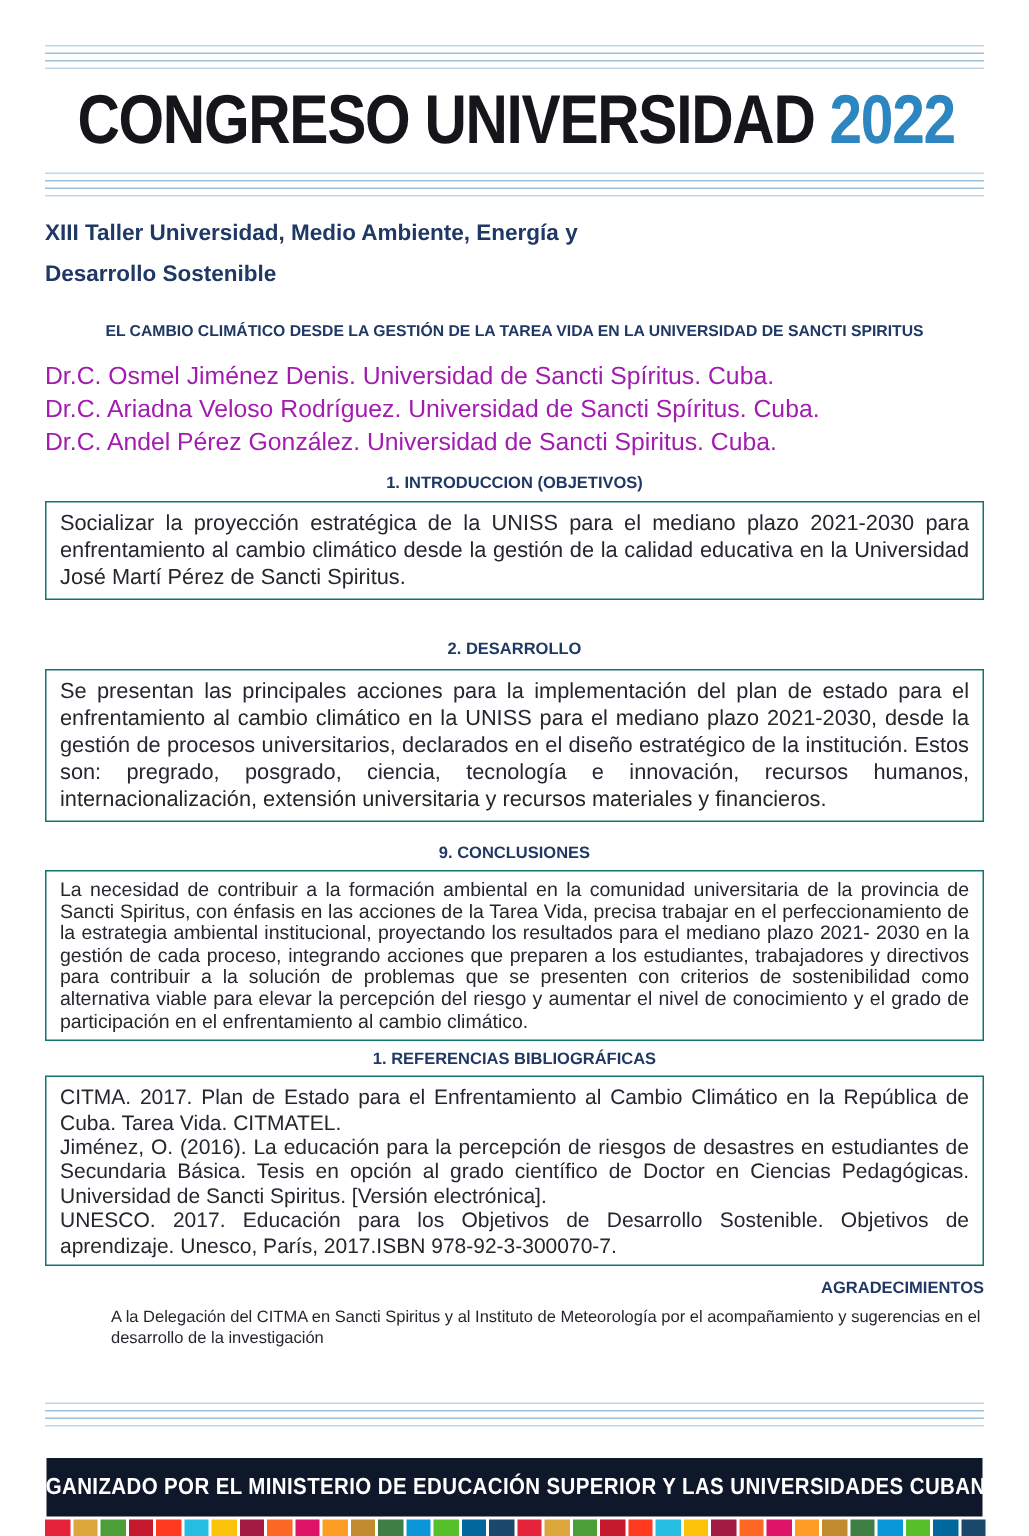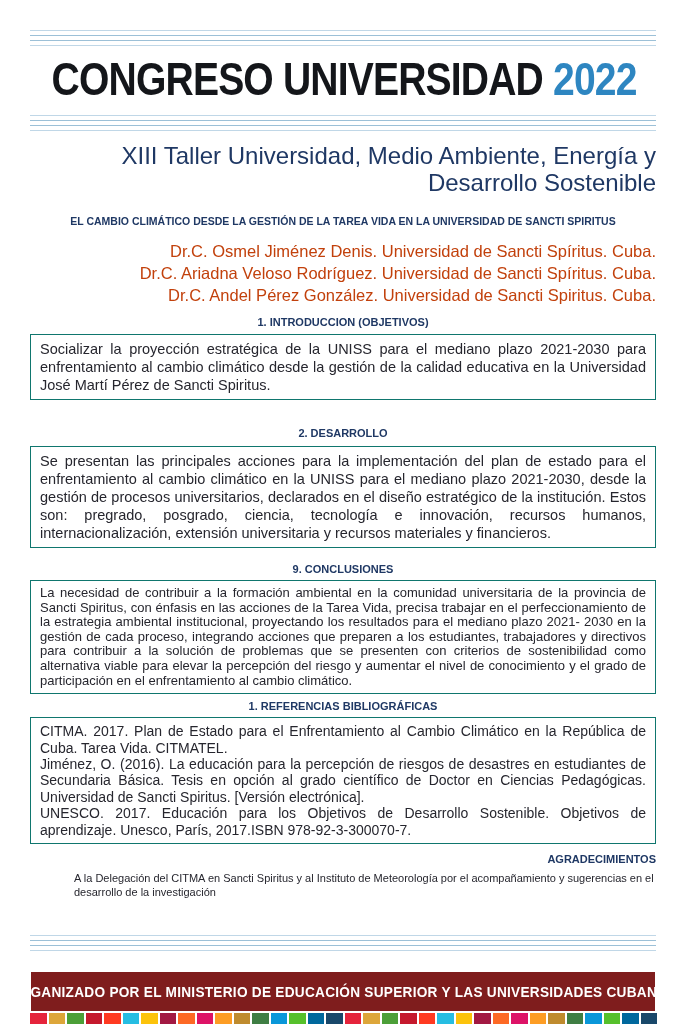--- a/index.html
+++ b/index.html
@@ -36,41 +36,42 @@
     line-height:48px;
     letter-spacing:-1px;
   }
   .title-inner{display:inline-block;transform:scaleX(.85);transform-origin:center;}
   .title-main{color:#14161a;}
   .title-year{color:#2e86c1;}
 
   
   .subtitle{
     margin-top:11px;
-    text-align:right;
-    color:#1f3864;
-    font-size:24px;
+    text-align:left;
+    color:#1f3864;
+    font-size:15px;
     line-height:27px;
+    font-weight:bold;
   }
 
   
   .paper-title{
     margin-top:19px;
     text-align:center;
     color:#1f3864;
     font-weight:bold;
     font-size:10.5px;
     line-height:12px;
   }
 
   
   .authors{
     margin-top:13px;
-    text-align:right;
-    color:#c2410c;
+    text-align:left;
+    color:#a21caf;
     font-size:16.5px;
     line-height:22px;
   }
 
   
   .sec-heading{
     text-align:center;
     color:#1f3864;
     font-weight:bold;
     font-size:11px;
@@ -117,21 +118,21 @@
     color:#26262e;
     text-align:left;
     margin-left:44px;
   }
 
   
   .banner{
     width:624px;
     margin:21px auto 0 31px;
     height:39px;
-    background:#7f1d1d;
+    background:#0f172a;
     display:flex;
     align-items:center;
     justify-content:center;
   }
   .banner-text{
     color:#ffffff;
     font-weight:bold;
     font-size:15.5px;
     white-space:nowrap;
     display:inline-block;

